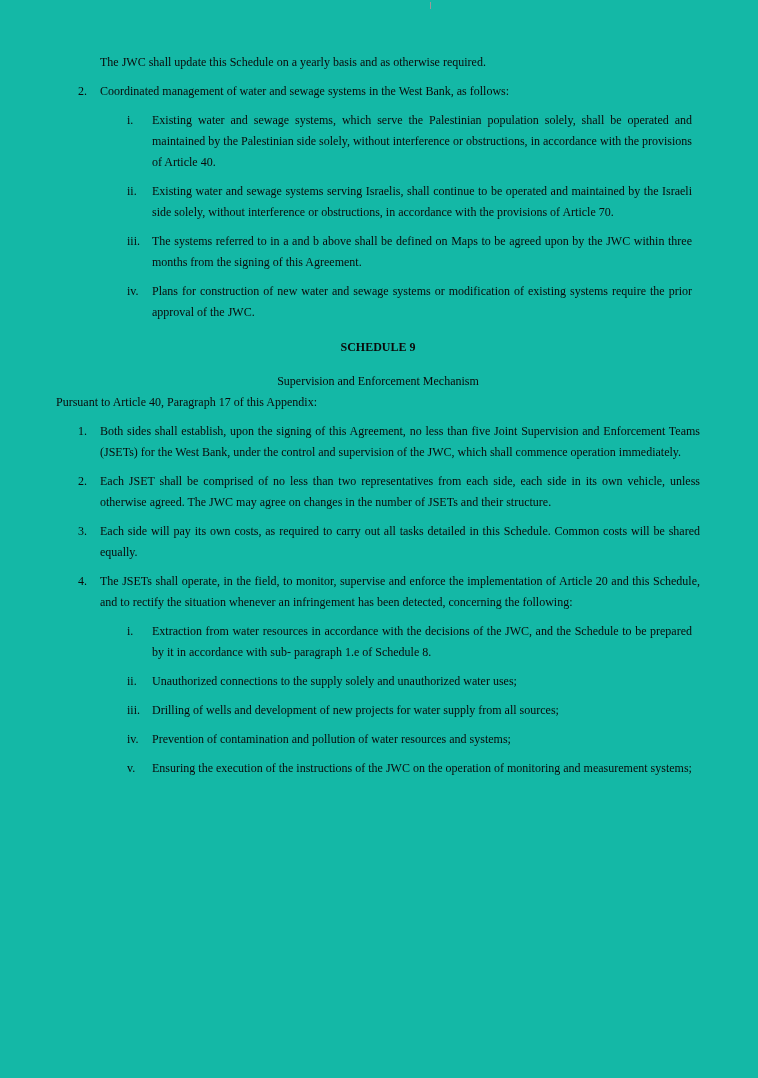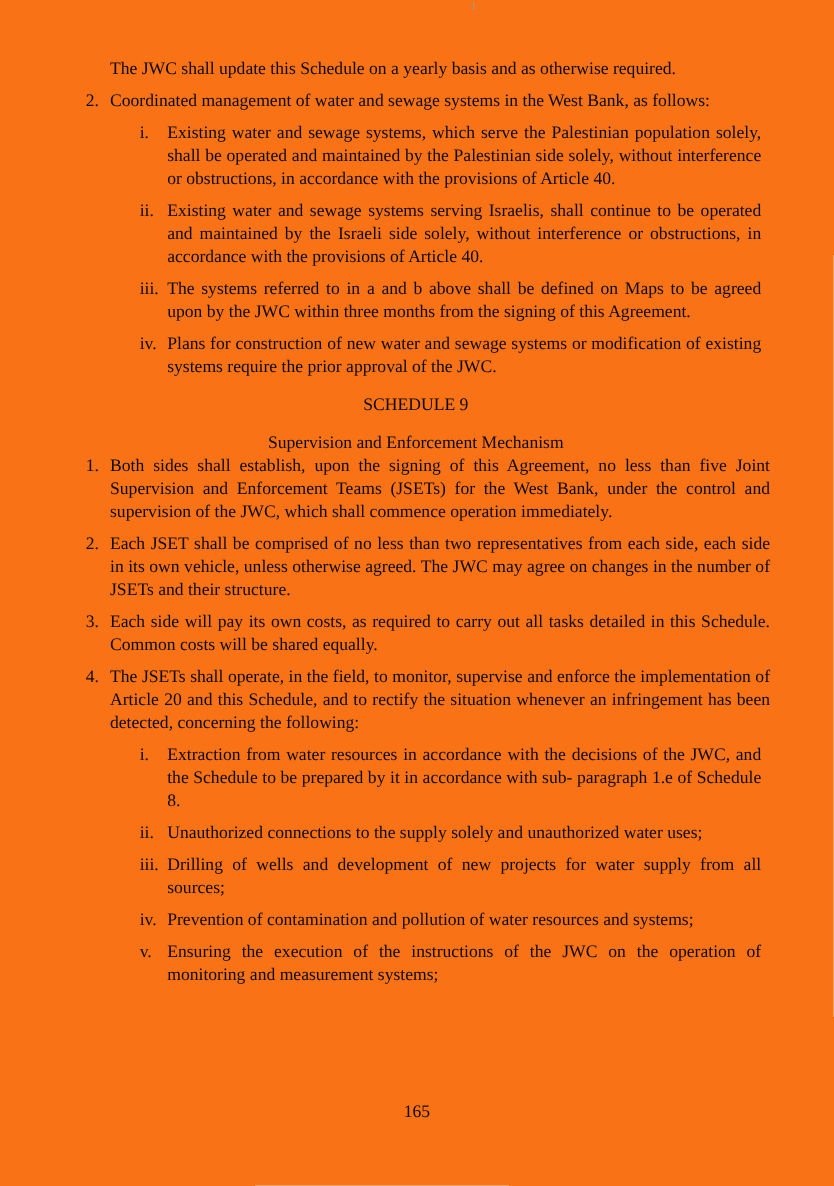--- a/index.html
+++ b/index.html
@@ -1,24 +1,24 @@
 <!DOCTYPE html>
 <html><head>
 <meta charset="utf-8">
 <style>
   * { box-sizing: border-box; }
   html, body { margin: 0; padding: 0; background: #ffffff; }
   .page {
     position: relative;
     width: 758px;
     height: 1078px;
-    background: #f97316;
+    background: #14b8a6;
     color: #0a0a0a;
     font-family: "Liberation Serif", "DejaVu Serif", serif;
-    font-size: 16px;
+    font-size: 12px;
     line-height: 21px;
     overflow: hidden;
   }
   .content {
     position: absolute;
     top: 52px;
     left: 56px;
     right: 58px;
   }
   .block { margin-bottom: 8px; }
@@ -40,21 +40,21 @@
     margin-top: 6px;
   }
   .sub > .rnum {
     flex: 0 0 25px;
     width: 25px;
   }
   .sub > .txt { flex: 1; padding-right: 8px; }
   .just { text-align: justify; font-family: Liberation Serif, serif; }
   .heading {
     text-align: center;
-    font-weight: normal;
+    font-weight: bold;
     margin-top: 14px;
     margin-bottom: 13px;
   }
   .subtitle {
     text-align: center;
     margin-bottom: 0;
   }
   .pursuant { margin-bottom: 8px; }
   .page-number {
     position: absolute;
@@ -87,37 +87,38 @@
       <div class="txt just">Coordinated management of water and sewage systems in the West Bank, as follows:</div>
     </div>
 
     <div class="sub">
       <span class="rnum">i.</span>
       <div class="txt just">Existing water and sewage systems, which serve the Palestinian population solely, shall be operated and maintained by the Palestinian side solely, without interference or obstructions, in accordance with the provisions of Article 40.</div>
     </div>
 
     <div class="sub">
       <span class="rnum">ii.</span>
-      <div class="txt just">Existing water and sewage systems serving Israelis, shall continue to be operated and maintained by the Israeli side solely, without interference or obstructions, in accordance with the provisions of Article 40.</div>
+      <div class="txt just">Existing water and sewage systems serving Israelis, shall continue to be operated and maintained by the Israeli side solely, without interference or obstructions, in accordance with the provisions of Article 70.</div>
     </div>
 
     <div class="sub">
       <span class="rnum">iii.</span>
       <div class="txt just">The systems referred to in a and b above shall be defined on Maps to be agreed upon by the JWC within three months from the signing of this Agreement.</div>
     </div>
 
     <div class="sub">
       <span class="rnum">iv.</span>
       <div class="txt just">Plans for construction of new water and sewage systems or modification of existing systems require the prior approval of the JWC.</div>
     </div>
 
     <div class="heading">SCHEDULE 9</div>
 
     <div class="subtitle">Supervision and Enforcement Mechanism</div>
 
+    <div class="pursuant">Pursuant to Article 40, Paragraph 17 of this Appendix:</div>
 
     <div class="item">
       <span class="num">1.</span>
       <div class="txt just">Both sides shall establish, upon the signing of this Agreement, no less than five Joint Supervision and Enforcement Teams (JSETs) for the West Bank, under the control and supervision of the JWC, which shall commence operation immediately.</div>
     </div>
 
     <div class="item">
       <span class="num">2.</span>
       <div class="txt just">Each JSET shall be comprised of no less than two representatives from each side, each side in its own vehicle, unless otherwise agreed. The JWC may agree on changes in the number of JSETs and their structure.</div>
     </div>
@@ -153,14 +154,13 @@
     </div>
 
     <div class="sub">
       <span class="rnum">v.</span>
       <div class="txt just">Ensuring the execution of the instructions of the JWC on the operation of monitoring and measurement systems;</div>
     </div>
 
 
   </div>
 
-  <div class="page-number">165</div>
 </div>
 
 </body></html>

